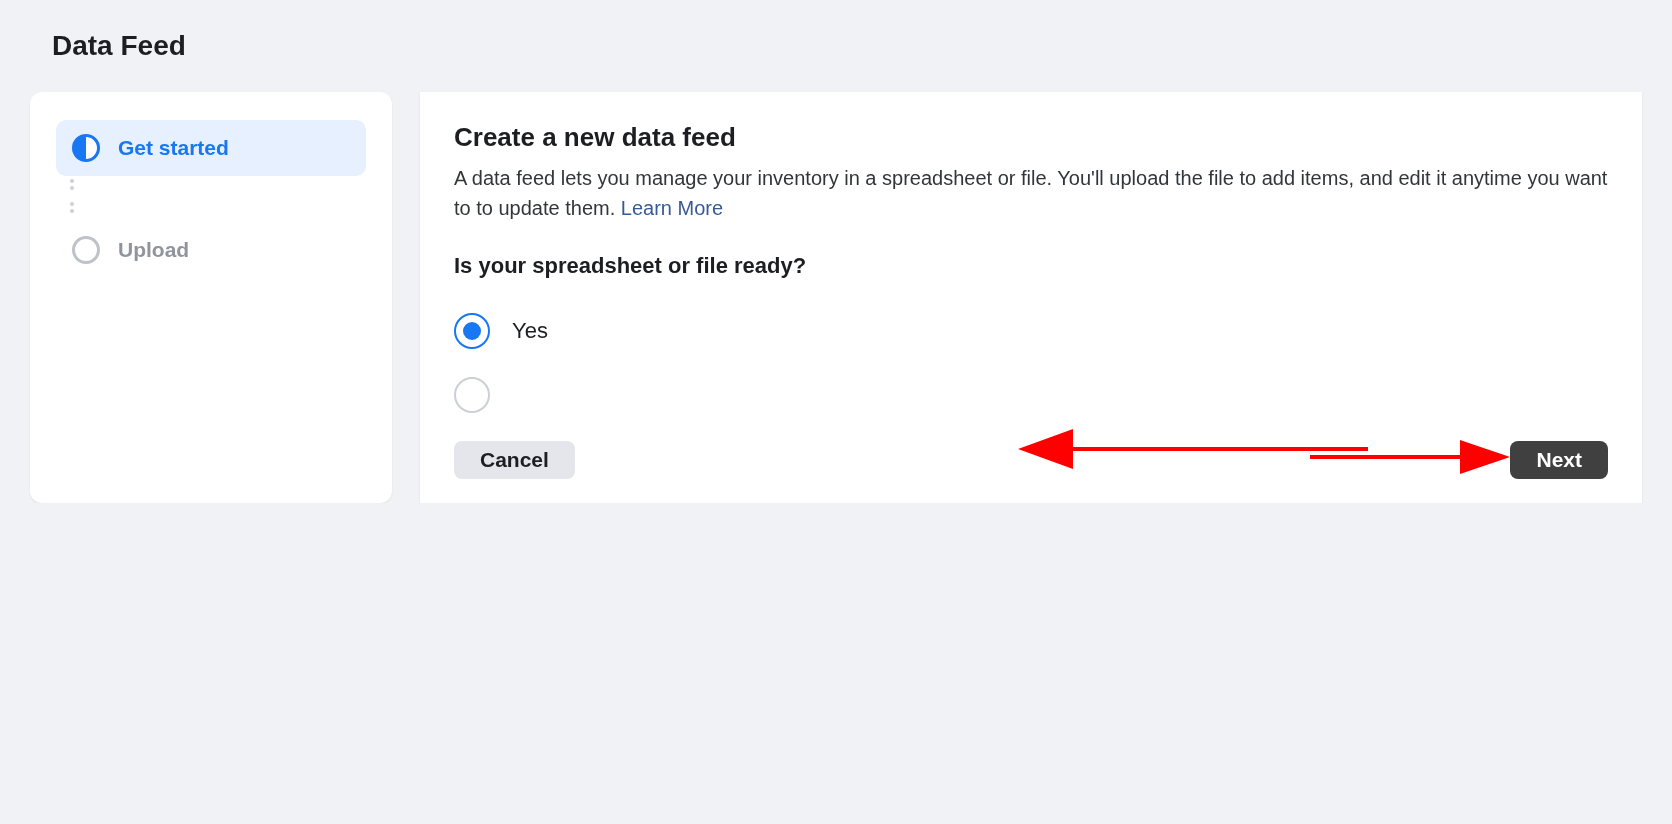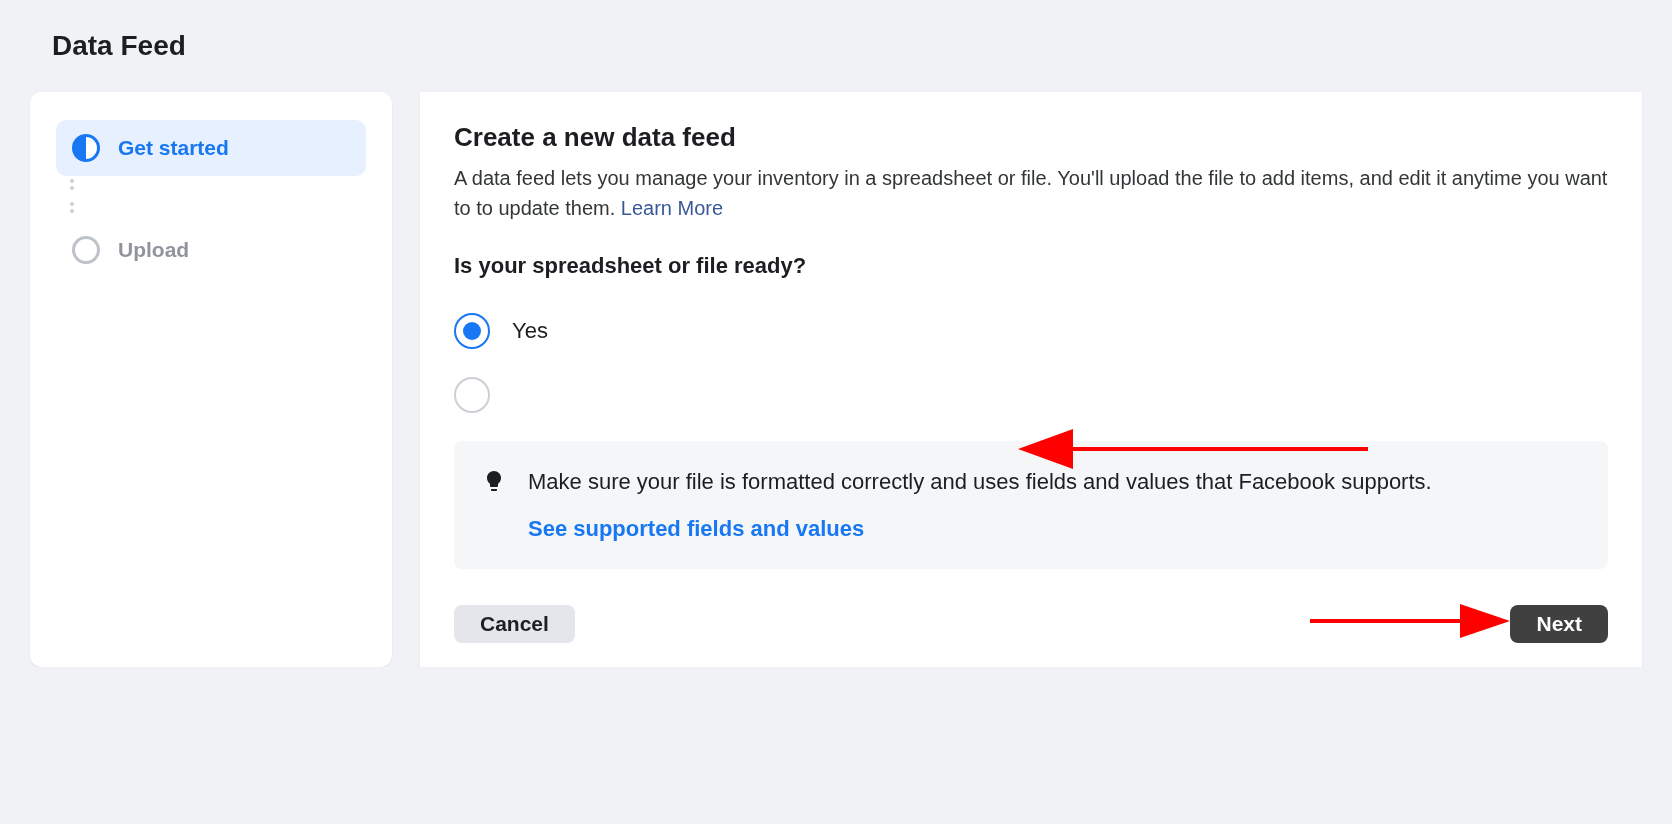--- a/index.html
+++ b/index.html
@@ -230,31 +230,20 @@
 
     <label class="radio-option">
       <span class="radio-circle selected"></span>
       <span class="radio-label">Yes</span>
     </label>
 
     <label class="radio-option">
       <span class="radio-circle"></span>
     </label>
 
-    <div class="info-box">
-      <span class="info-icon">
-        <svg viewBox="0 0 24 24" width="24" height="24" fill="#1c1e21">
-          <path d="M9 21c0 .55.45 1 1 1h4c.55 0 1-.45 1-1v-1H9v1zm3-19C8.14 2 5 5.14 5 9c0 2.38 1.19 4.47 3 5.74V17c0 .55.45 1 1 1h6c.55 0 1-.45 1-1v-2.26c1.81-1.27 3-3.36 3-5.74 0-3.86-3.14-7-7-7z"></path>
-        </svg>
-      </span>
-      <div class="info-content">
-        <span>Make sure your file is formatted correctly and uses fields and values that Facebook supports.</span><br>
-        <a class="info-link">See supported fields and values</a>
-      </div>
-    </div>
 
     <div class="button-row">
       <button class="btn btn-secondary">Cancel</button>
       <button class="btn btn-primary">Next</button>
     </div>
 
     <svg class="annotation-arrow arrow-1" viewBox="0 0 350 50">
       <line x1="350" y1="25" x2="50" y2="25" stroke="#ff0000" stroke-width="4"></line>
       <polygon points="0,25 55,5 55,45" fill="#ff0000"></polygon>
     </svg>

